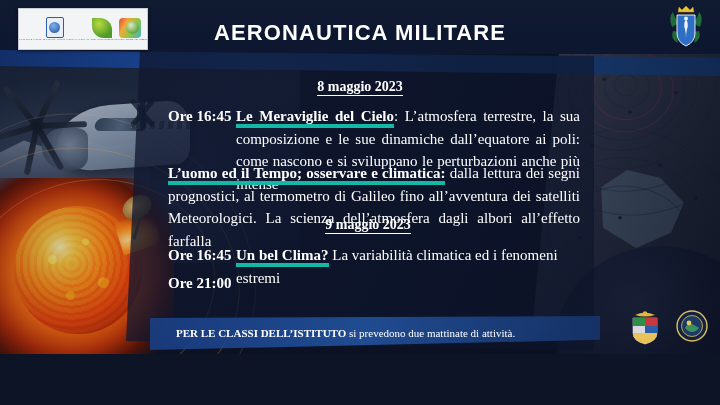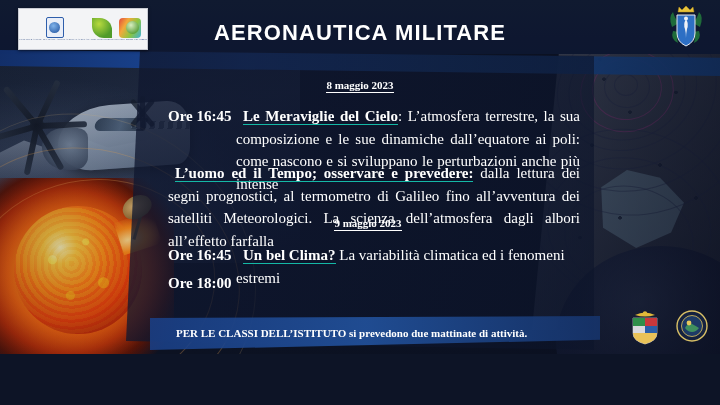--- a/index.html
+++ b/index.html
@@ -239,35 +239,35 @@
     position:absolute;left:150px;top:316px;width:450px;height:34px;
     background:linear-gradient(90deg,#1a3f86 0%, #22539f 48%, #16346c 100%);
     clip-path:polygon(0% 6%, 100% 0%, 100% 70%, 0% 100%);
     opacity:.88;z-index:3;
   }
 
   
   .content{position:absolute;left:0;top:0;width:720px;height:405px;z-index:8;}
   .datehead{
     position:absolute;width:720px;text-align:center;
-    font-weight:bold;font-size:11px;color:#ffffff;
+    font-weight:bold;font-size:14px;color:#ffffff;
   }
   .datehead span{border-bottom:1px solid #ffffff;padding-bottom:1px;}
   .row{position:absolute;display:flex;font-size:15px;color:#ffffff;line-height:1.5;}
   .row .time{
     flex:0 0 auto;width:68px;font-weight:bold;text-align:left;white-space:nowrap;
   }
   .row .body{flex:1 1 auto;text-align:justify;}
   .row .body.nojust{text-align:left;font-family:Liberation Serif, serif;}
-  .lead{font-weight:bold;border-bottom:1px solid #14b8a6;margin-left:7px;}
+  .lead{font-weight:bold;border-bottom:4px solid #14b8a6;}
   .bottomline{
     position:absolute;left:176px;top:327px;width:430px;
     font-size:11px;color:#ffffff;font-weight:bold;z-index:9;
   }
-  .bottomline .tail{font-weight:bold;text-align:center;}
+  .bottomline .tail{font-weight:normal;text-align:center;}
 
   
   .tri{position:absolute;height:4px;z-index:9;border-radius:1px;}
   .tri.g{left:54px;top:374px;width:466px;background:#169a4e;}
   .tri.w{left:72px;top:381px;width:468px;background:#f2f4f6;}
   .tri.r{left:90px;top:388px;width:470px;background:#c8243c;}
 
   
   .emblems{position:absolute;right:12px;bottom:8px;width:110px;height:40px;z-index:9;
            display:flex;align-items:center;justify-content:flex-end;gap:14px;}
@@ -376,34 +376,34 @@
     <div class="datehead" style="top:79px;">
       <span>8 maggio 2023</span>
     </div>
 
     <div class="row" style="left:168px;top:105px;width:412px;">
       <div class="time">Ore 16:45</div>
       <div class="body"><span class="lead">Le Meraviglie del Cielo</span><span>: L’atmosfera terrestre, la sua composizione     e    le sue dinamiche dall’equatore ai poli: come nascono e si sviluppano le perturbazioni anche più intense</span></div>
     </div>
 
     <div class="row" style="left:168px;top:162px;width:412px;">
-      <div class="body"><span class="lead">L’uomo ed il Tempo; osservare e prevedere:</span><span> dalla lettura dei segni prognostici, al termometro di Galileo fino all’avventura dei satelliti Meteorologici. La scienza dell’atmosfera dagli albori all’effetto farfalla</span></div>
+      <div class="body"><span class="lead">L’uomo ed il Tempo; osservare e climatica:</span><span> dalla lettura dei segni prognostici, al termometro di Galileo fino all’avventura dei satelliti Meteorologici. La scienza dell’atmosfera dagli albori all’effetto farfalla</span></div>
     </div>
 
     <div class="datehead" style="top:217px;margin-left:8px;">
       <span>9 maggio 2023</span>
     </div>
 
     <div class="row" style="left:168px;top:244px;width:412px;">
       <div class="time">Ore 16:45</div>
       <div class="body nojust"><span class="lead">Un bel Clima?</span><span>  La variabilità climatica ed i fenomeni estremi</span></div>
     </div>
 
     <div class="row" style="left:168px;top:272px;width:412px;">
-      <div class="time">Ore 18:00</div>
+      <div class="time">Ore 21:00</div>
     </div>
 
     <div class="bottomline"><span>PER LE CLASSI DELL’ISTITUTO</span><span class="tail">  si prevedono due mattinate di attività.</span></div>
   </div>
 
   <div class="tri g"></div>
   <div class="tri w"></div>
   <div class="tri r"></div>
 
   <div class="emblems">

